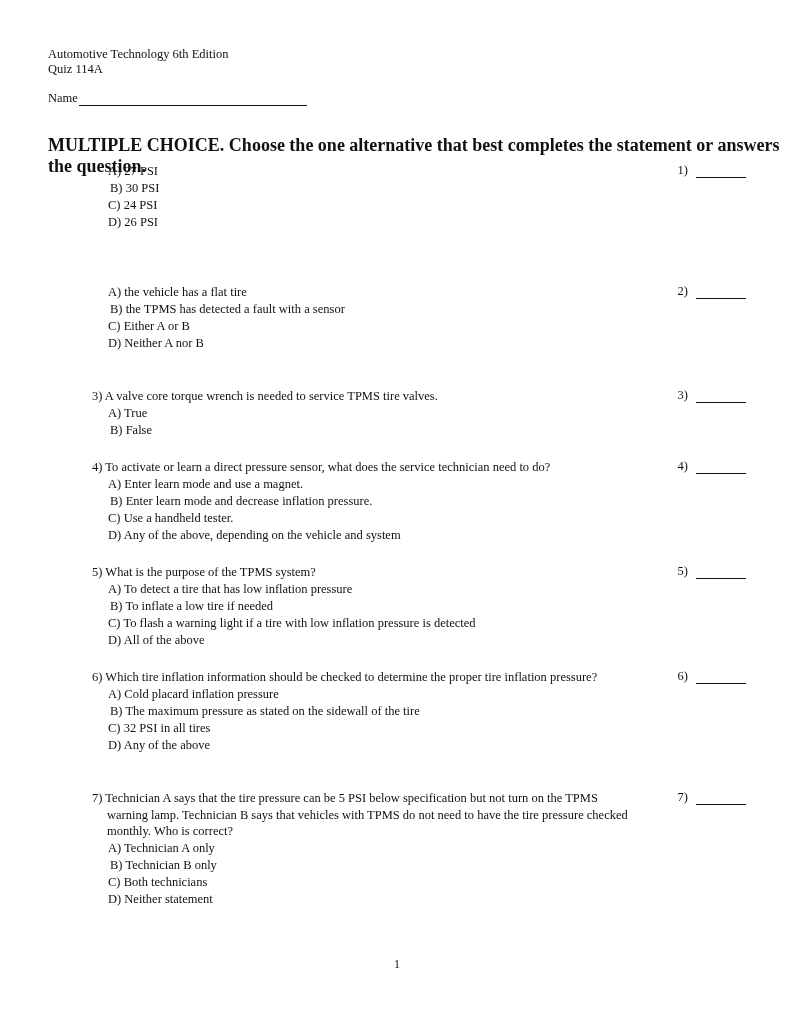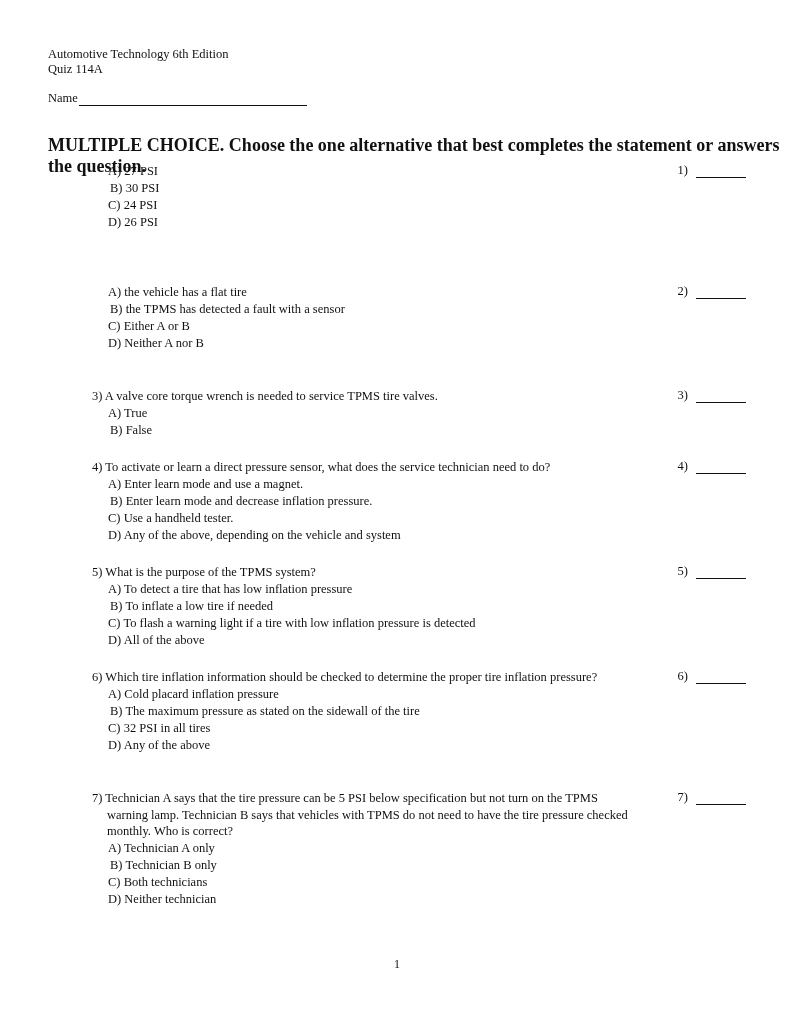--- a/index.html
+++ b/index.html
@@ -121,17 +121,17 @@
 <div class="question" style="top:790px;">
   <div class="q-text"><span>7)</span> <span>Technician A says that the tire pressure can be 5 PSI below specification but not turn on the TPMS warning lamp. Technician B says that vehicles with TPMS do not need to have the tire pressure checked monthly. Who is correct?</span></div>
   <div class="q-answer">
       <span class="num">7)</span>
       <span class="blank"></span>
     </div>
   <div class="options">
     <div>A) Technician A only</div>
     <div class="opt-b">B) Technician B only</div>
     <div>C) Both technicians</div>
-    <div>D) Neither technician</div>
+    <div>D) Neither statement</div>
   </div>
 </div>
 
 <div class="page-num">1</div>
 
 </body></html>

